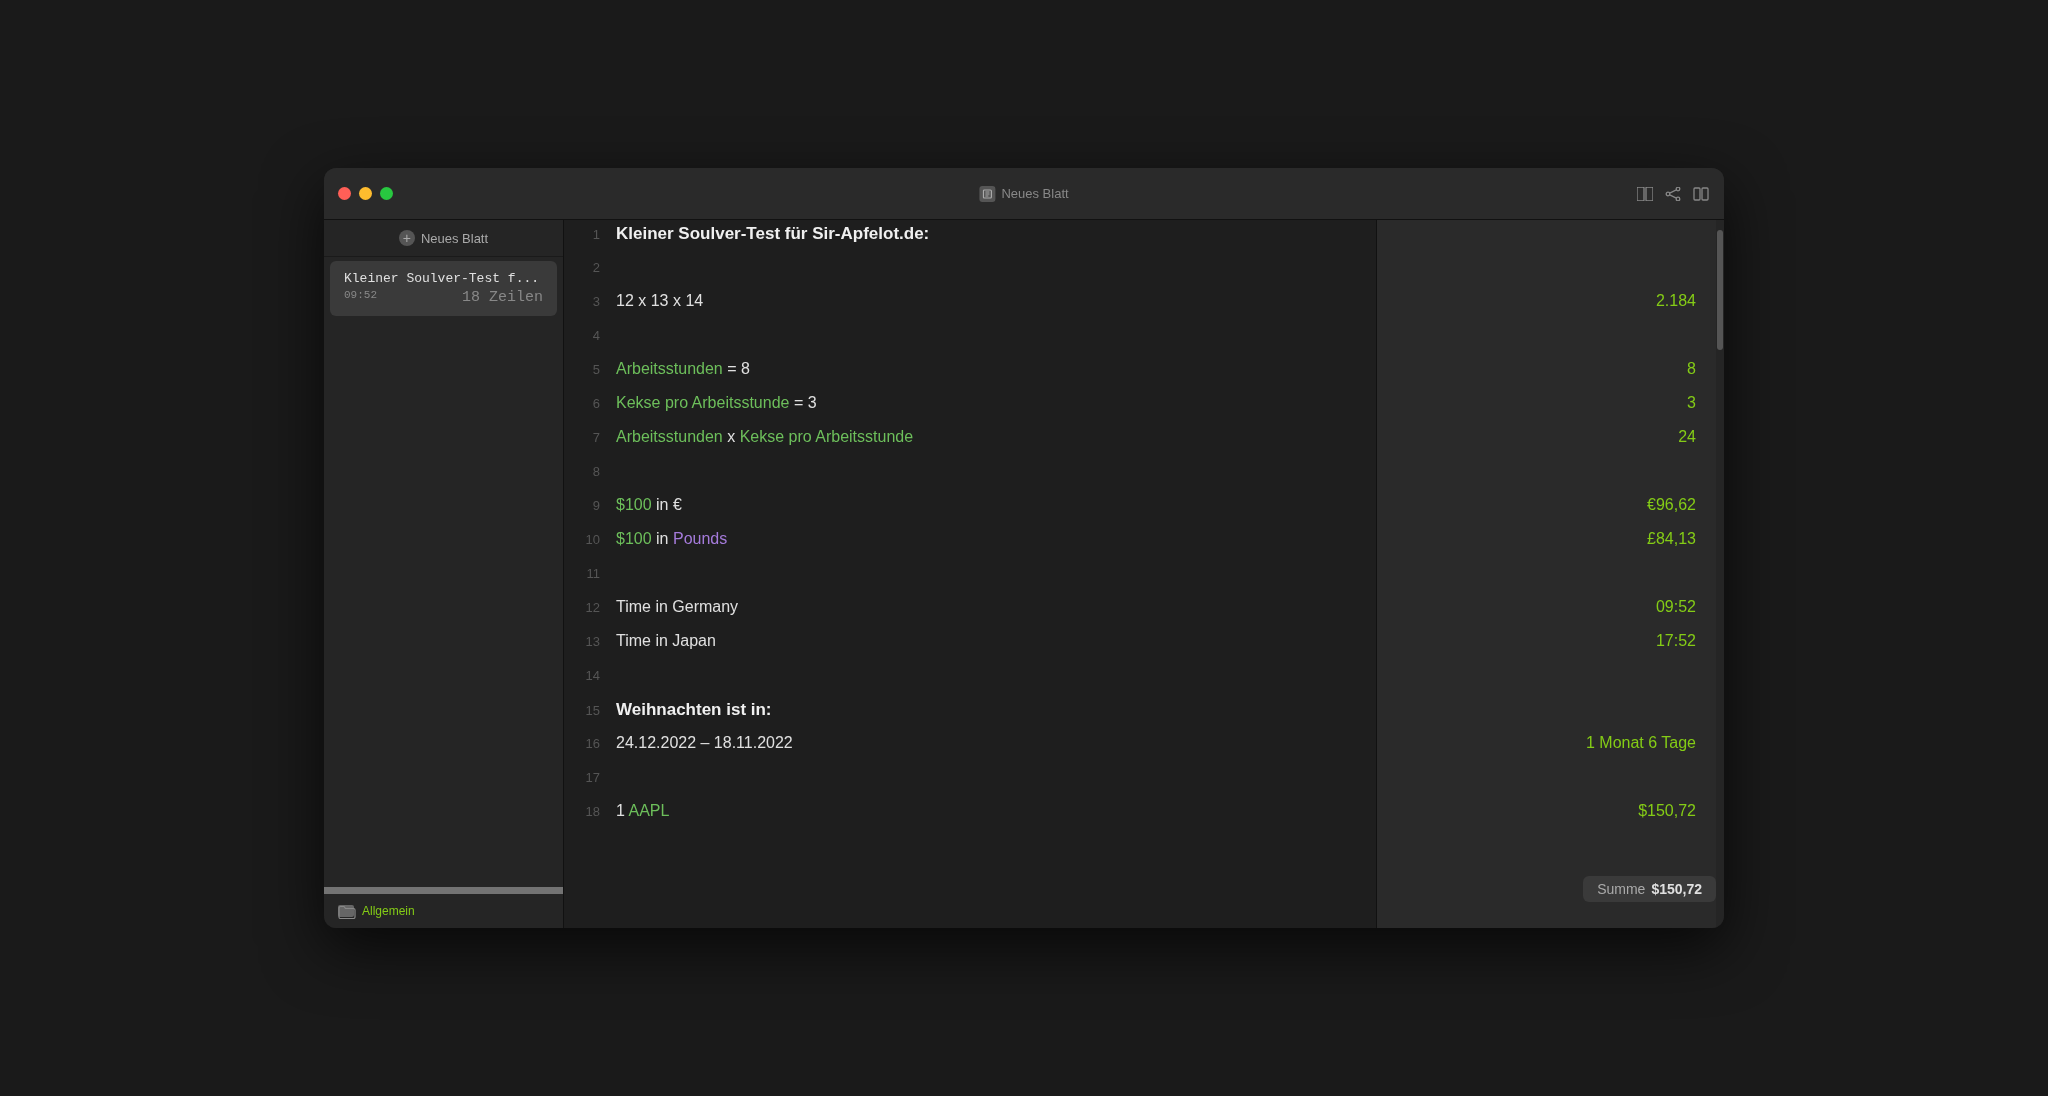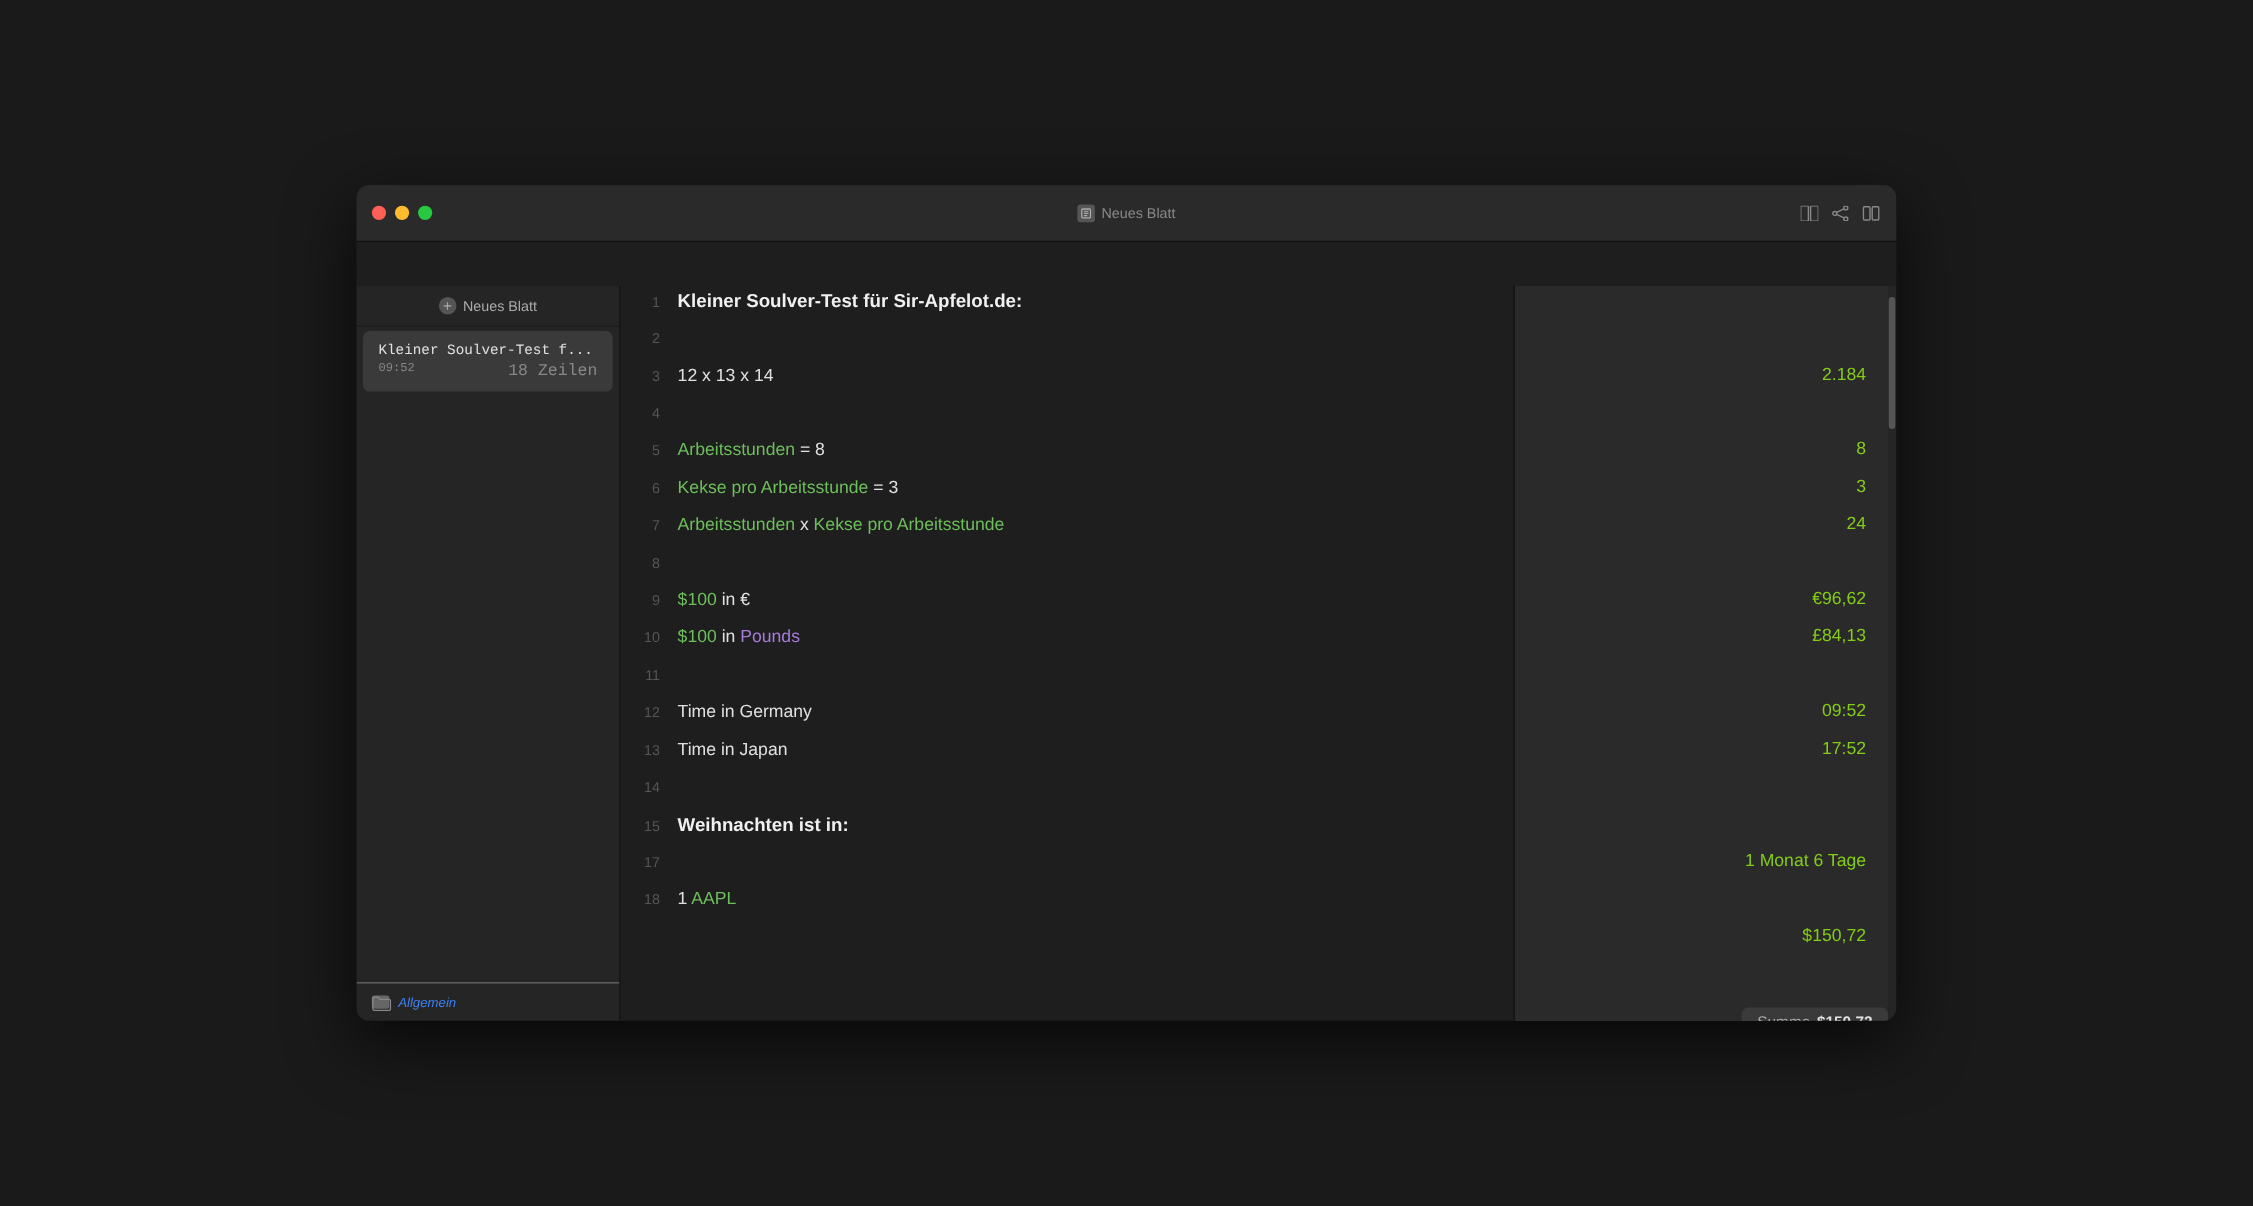--- a/index.html
+++ b/index.html
@@ -15,21 +15,20 @@
 
     .window {
       width: 1400px;
       height: 760px;
       background: #1e1e1e;
       border-radius: 12px;
       overflow: hidden;
       display: flex;
       flex-direction: column;
       box-shadow: 0 20px 60px rgba(0,0,0,0.7);
-      gap: 40px;
     }
 
     .titlebar {
       height: 52px;
       background: #2a2a2a;
       display: flex;
       align-items: center;
       padding: 0 14px;
       flex-shrink: 0;
       border-bottom: 1px solid #111;
@@ -166,27 +165,26 @@
 
     .sidebar-item-lines {
       font-size: 15px;
       color: #888;
     }
 
     .sidebar-spacer { flex: 1; }
 
     .sidebar-footer {
       padding: 10px 14px;
-      border-top: 1px solid #737373;
+      border-top: 7px solid #737373;
       display: flex;
       align-items: center;
       gap: 8px;
-      color: #3b82f6;
+      color: #84cc16;
       font-size: 12px;
-      font-style: italic;
     }
 
     .folder-icon {
       width: 16px;
       height: 12px;
       background: #666;
       border-radius: 2px;
       position: relative;
     }
 
@@ -489,20 +487,26 @@
           <div class="line-content">&nbsp;</div>
         </div>
 
         <div class="line-row">
           <div class="line-number">15</div>
           <div class="line-content title-line">
             <span>Weihnachten ist in:</span>
           </div>
         </div>
 
+        <div class="line-row">
+          <div class="line-number">16</div>
+          <div class="line-content">
+            <span>24.12.2022 – 18.11.2022</span>
+          </div>
+        </div>
 
         <div class="line-row">
           <div class="line-number">17</div>
           <div class="line-content">&nbsp;</div>
         </div>
 
         <div class="line-row">
           <div class="line-number">18</div>
           <div class="line-content">
             <span>1 </span>

